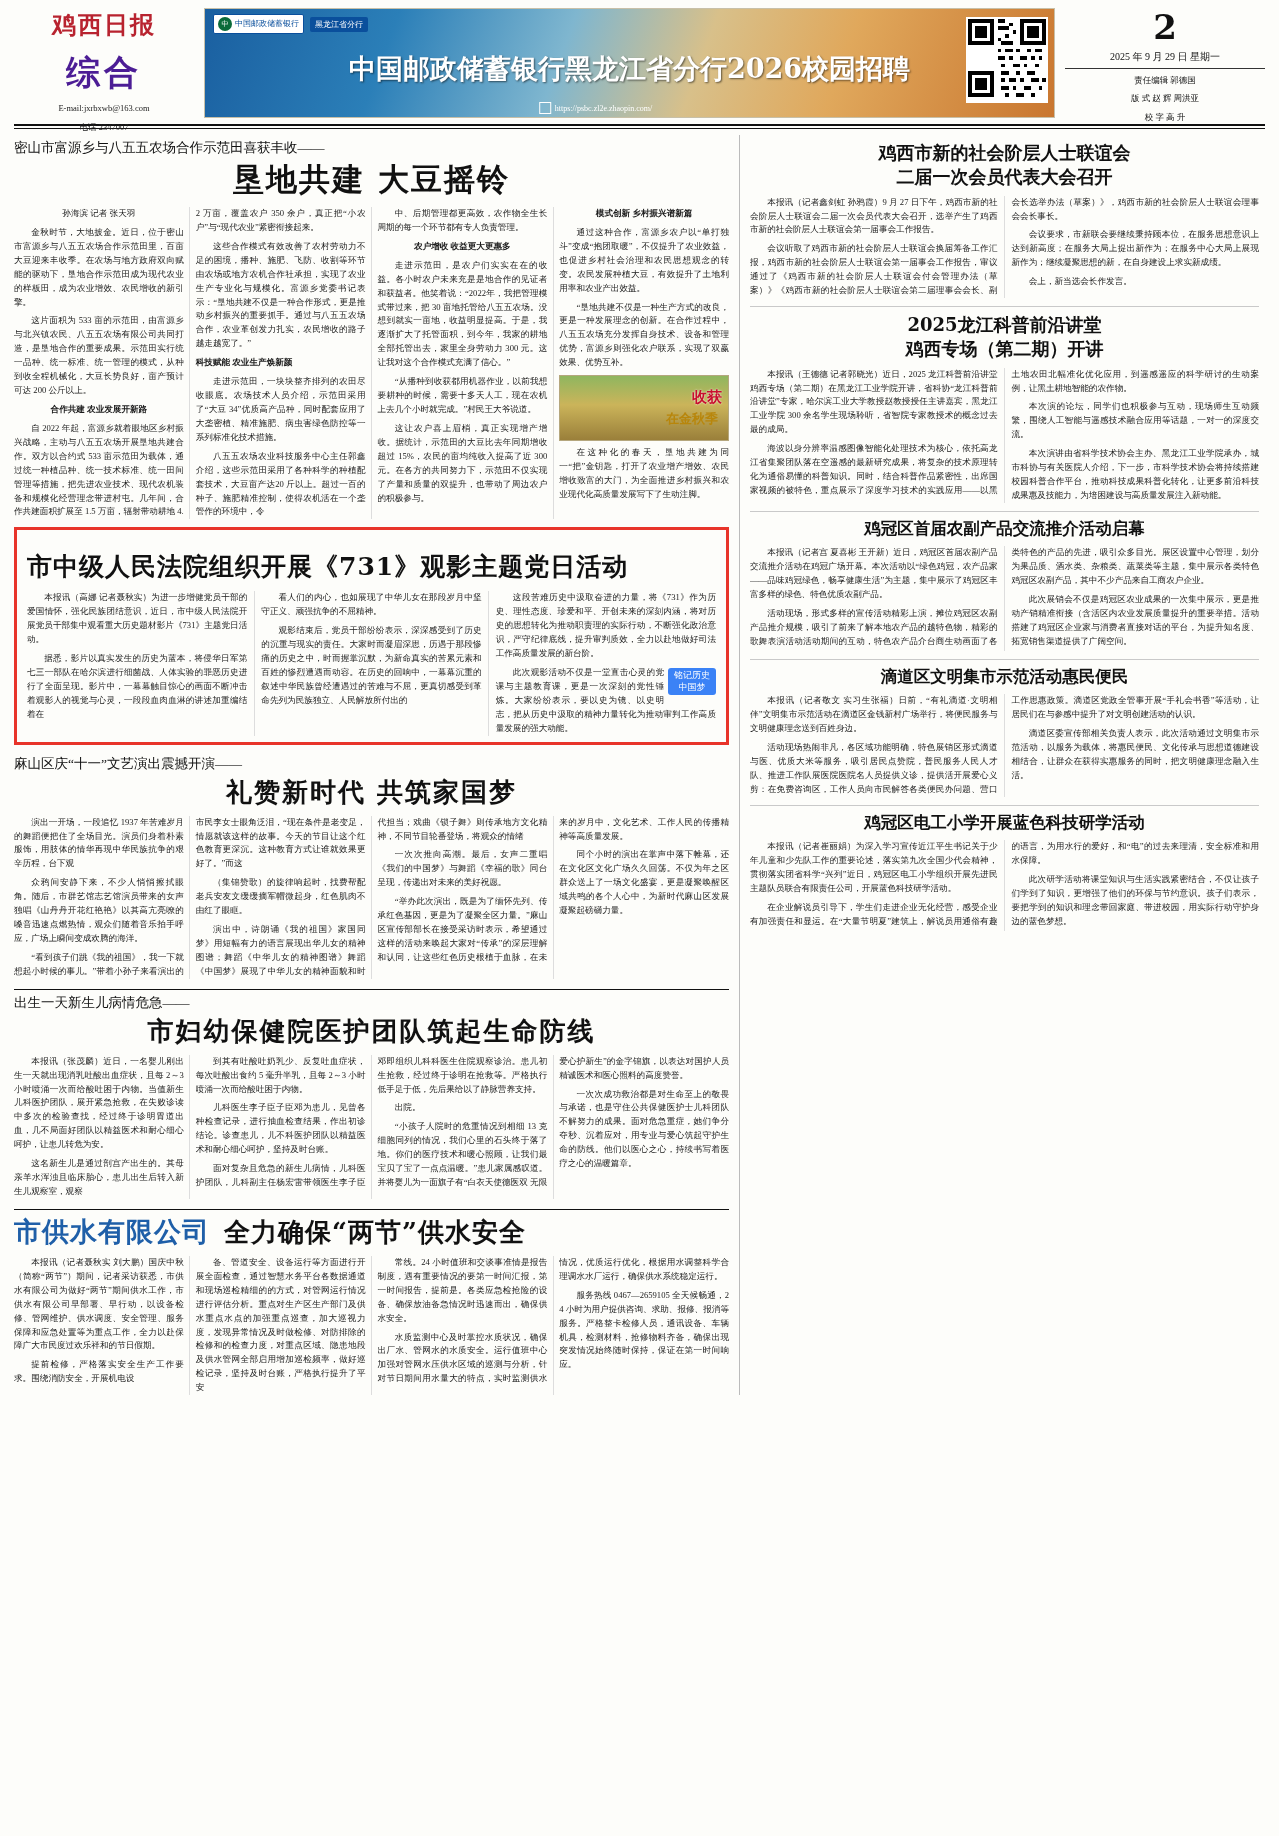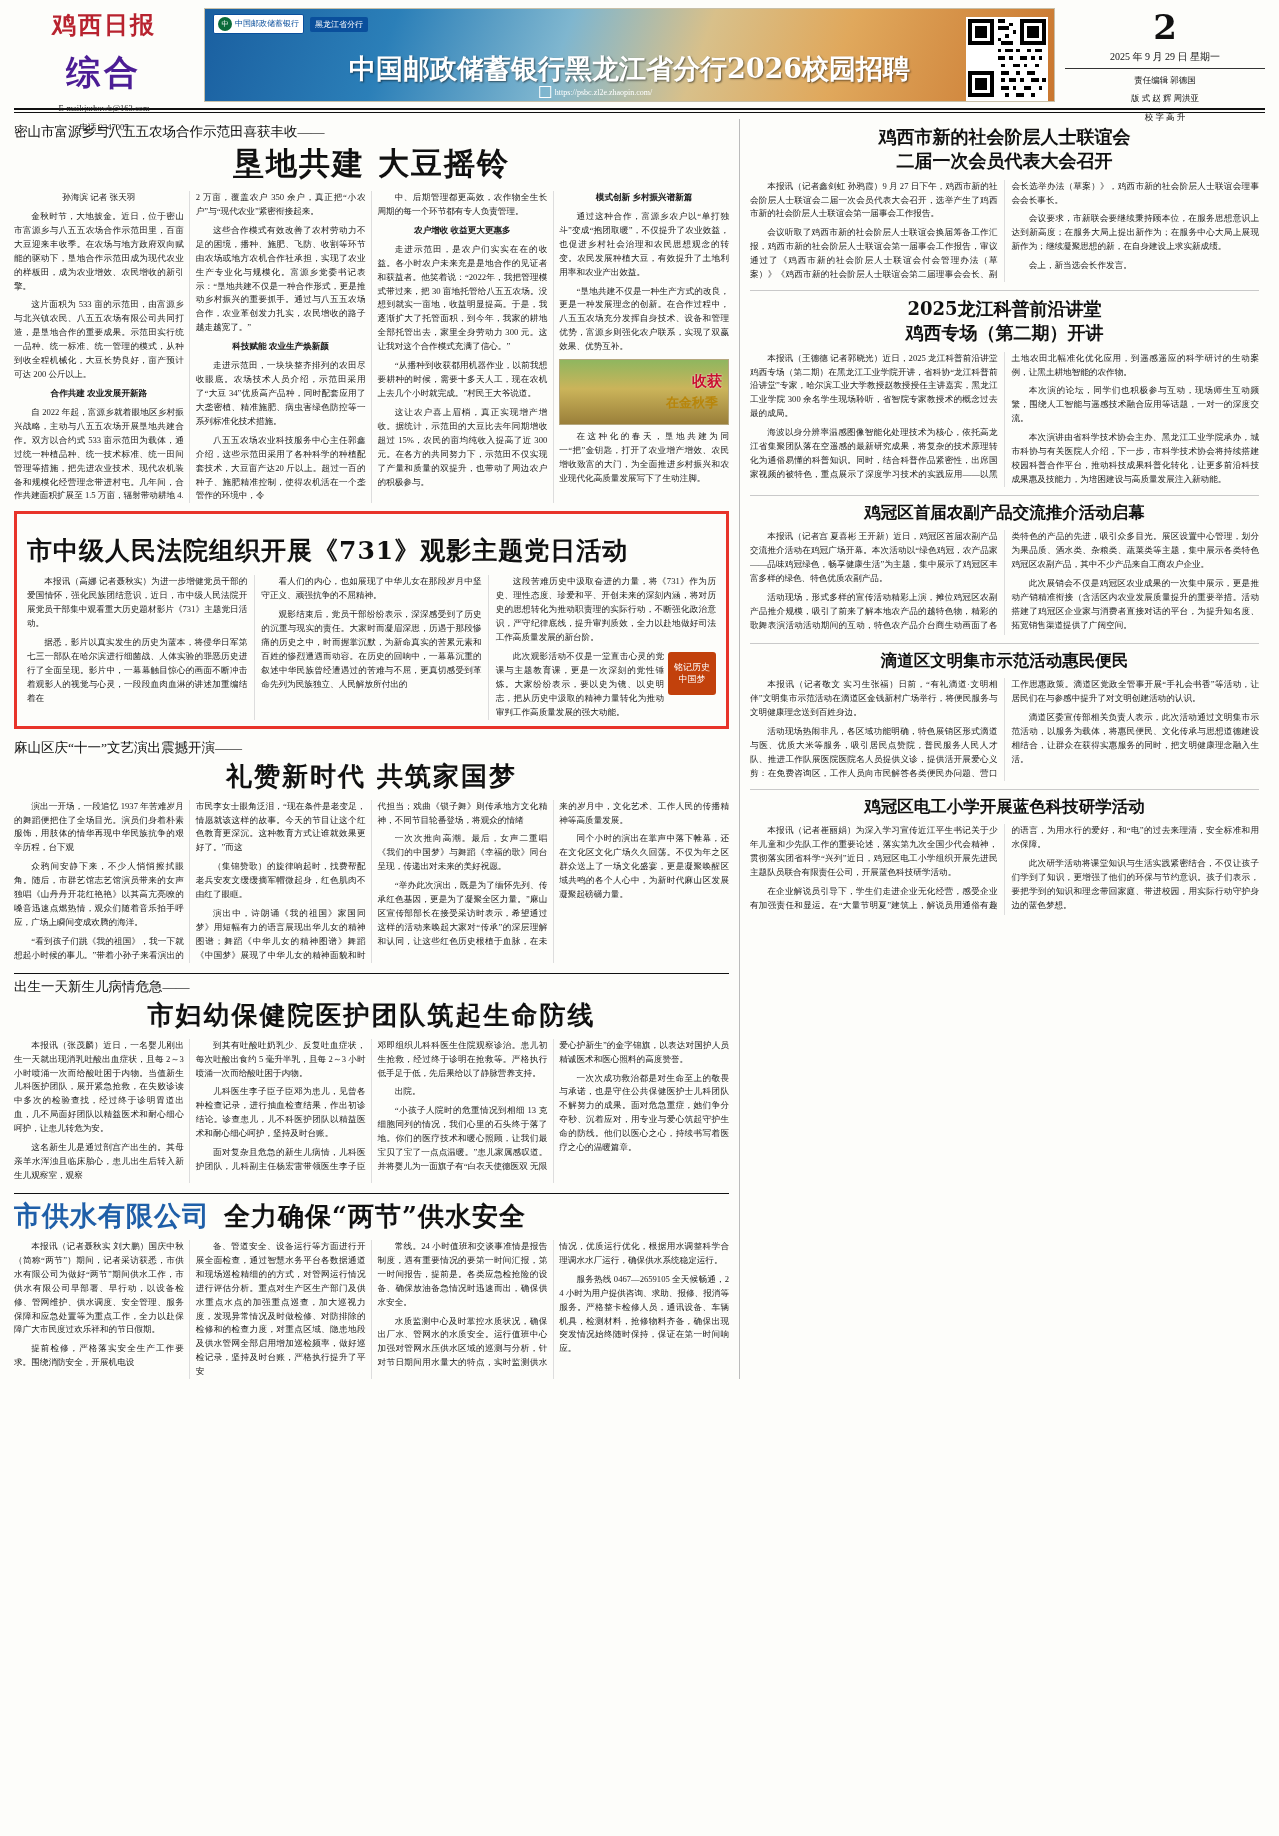--- a/index.html
+++ b/index.html
@@ -7,21 +7,21 @@
   body {
     width:1279px; height:1836px;
     background:#fdfdfa;
     font-family:"Liberation Serif", serif;
     color:#111;
     overflow:hidden;
   }
   .page { position:relative; width:1279px; height:1836px; padding:0 14px; }
 
   
-  .masthead { display:flex; align-items:stretch; height:102px; padding-top:8px; }
+  .masthead { display:flex; align-items:stretch; height:118px; padding-top:8px; }
   .mh-left { width:180px; text-align:center; padding-top:4px; }
   .mh-logo {
     font-family:"DejaVu Serif", serif;
     font-size:24px; font-weight:bold; color:#b8232f; letter-spacing:2px;
     line-height:1.1;
   }
   .mh-zonghe {
     font-family:"DejaVu Serif", serif;
     font-size:34px; font-weight:bold; color:#4c1d95; letter-spacing:4px;
     margin-top:12px;
@@ -95,22 +95,22 @@
   .sec-sep { border-top:1px solid #111; margin:10px 0 4px; }
   .sec-sep-thin { border-top:1px solid #c9c9c9; margin:8px 0 4px; }
 
   
   .hl-box { border:3px solid #e8342a; padding:8px 10px 6px; margin:8px 0 10px; }
   .hl-title {
     font-family:"DejaVu Serif", serif; font-weight:bold; font-size:25px;
     letter-spacing:1px; margin:12px 0 8px;
   }
   .stamp {
-    display:inline-block; background:#c2410c; color:#fff; font-size:9px;
-    padding:10px 6px; border-radius:3px; line-height:1.3; text-align:center;
+    display:inline-block; background:#3b82f6; color:#fff; font-size:9px;
+    padding:2px 6px; border-radius:3px; line-height:1.3; text-align:center;
     float:right; margin:2px 0 2px 4px;
   }
   .stamp .s1{ display:block; }
   .photo-harvest {
     width:100%; height:66px; margin:4px 0 5px;
     background:linear-gradient(180deg,#8fb65f 0%,#cbb45a 45%,#9a7f3a 100%);
     position:relative; border:1px solid #b5a77e;
   }
   .photo-harvest .cap {
     position:absolute; right:6px; top:12px; color:#c8102e;
@@ -240,21 +240,21 @@
       <div>
         <div class="kicker">密山市富源乡与八五五农场合作示范田喜获丰收——</div>
         <div class="headline h-xl">垦地共建  大豆摇铃</div>
         <div class="cols4" style="margin-top:6px;">
           <p class="body byline" style="text-align:center;">孙海滨  记者  张天羽</p>
           <p class="body">金秋时节，大地披金。近日，位于密山市富源乡与八五五农场合作示范田里，百亩大豆迎来丰收季。在农场与地方政府双向赋能的驱动下，垦地合作示范田成为现代农业的样板田，成为农业增效、农民增收的新引擎。</p>
           <p class="body">这片面积为 533 亩的示范田，由富源乡与北兴镇农民、八五五农场有限公司共同打造，是垦地合作的重要成果。示范田实行统一品种、统一标准、统一管理的模式，从种到收全程机械化，大豆长势良好，亩产预计可达 200 公斤以上。</p>
           <p class="body" style="text-align:center;text-indent:0;font-weight:bold;">合作共建  农业发展开新路</p>
           <p class="body">自 2022 年起，富源乡就着眼地区乡村振兴战略，主动与八五五农场开展垦地共建合作。双方以合约式 533 亩示范田为载体，通过统一种植品种、统一技术标准、统一田间管理等措施，把先进农业技术、现代农机装备和规模化经营理念带进村屯。几年间，合作共建面积扩展至 1.5 万亩，辐射带动耕地 4.2 万亩，覆盖农户 350 余户，真正把“小农户”与“现代农业”紧密衔接起来。</p>
           <p class="body">这些合作模式有效改善了农村劳动力不足的困境，播种、施肥、飞防、收割等环节由农场或地方农机合作社承担，实现了农业生产专业化与规模化。富源乡党委书记表示：“垦地共建不仅是一种合作形式，更是推动乡村振兴的重要抓手。通过与八五五农场合作，农业革创发力扎实，农民增收的路子越走越宽了。”</p>
-          <p class="body" style="text-align:center;text-indent:0;font-weight:bold;">科技赋能  农业生产焕新颜</p>
+          <p class="body" style="text-indent:0;font-weight:bold;">科技赋能  农业生产焕新颜</p>
           <p class="body">走进示范田，一块块整齐排列的农田尽收眼底。农场技术人员介绍，示范田采用了“大豆 34”优质高产品种，同时配套应用了大垄密植、精准施肥、病虫害绿色防控等一系列标准化技术措施。</p>
           <p class="body">八五五农场农业科技服务中心主任郭鑫介绍，这些示范田采用了各种科学的种植配套技术，大豆亩产达20 斤以上。超过一百的种子、施肥精准控制，使得农机活在一个垄管作的环境中，令</p>
           <p class="body">中、后期管理都更高效，农作物全生长周期的每一个环节都有专人负责管理。</p>
           <p class="body" style="text-align:center;text-indent:0;font-weight:bold;">农户增收  收益更大更惠多</p>
           <p class="body">走进示范田，是农户们实实在在的收益。各小时农户未来充是是地合作的见证者和获益者。他笑着说：“2022年，我把管理模式带过来，把 30 亩地托管给八五五农场。没想到就实一亩地，收益明显提高。于是，我逐渐扩大了托管面积，到今年，我家的耕地全部托管出去，家里全身劳动力 300 元。这让我对这个合作模式充满了信心。”</p>
           <p class="body">“从播种到收获都用机器作业，以前我想要耕种的时候，需要十多天人工，现在农机上去几个小时就完成。”村民王大爷说道。</p>
           <p class="body">这让农户喜上眉梢，真正实现增产增收。据统计，示范田的大豆比去年同期增收超过 15%，农民的亩均纯收入提高了近 300 元。在各方的共同努力下，示范田不仅实现了产量和质量的双提升，也带动了周边农户的积极参与。</p>
           <p class="body" style="text-align:center;text-indent:0;font-weight:bold;">模式创新  乡村振兴谱新篇</p>
           <p class="body">通过这种合作，富源乡农户以“单打独斗”变成“抱团取暖”，不仅提升了农业效益，也促进乡村社会治理和农民思想观念的转变。农民发展种植大豆，有效提升了土地利用率和农业产出效益。</p>
           <p class="body">“垦地共建不仅是一种生产方式的改良，更是一种发展理念的创新。在合作过程中，八五五农场充分发挥自身技术、设备和管理优势，富源乡则强化农户联系，实现了双赢效果、优势互补。</p>

